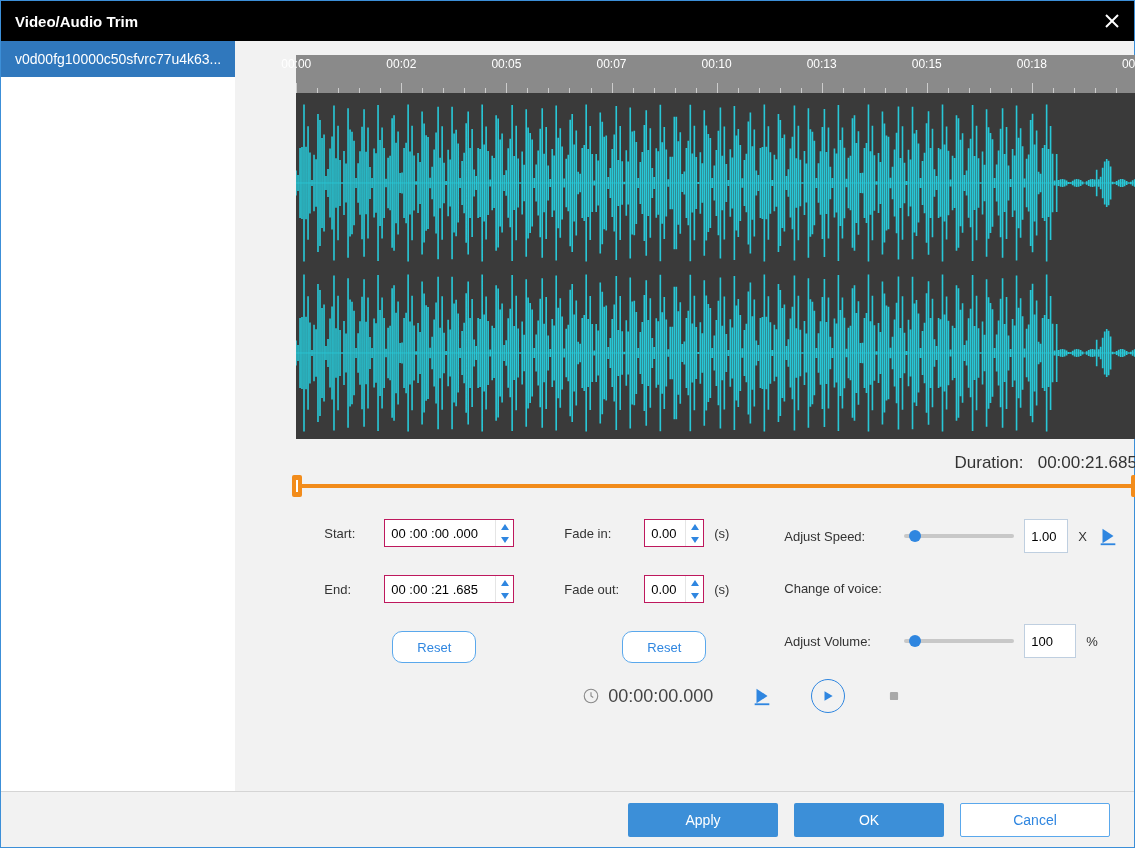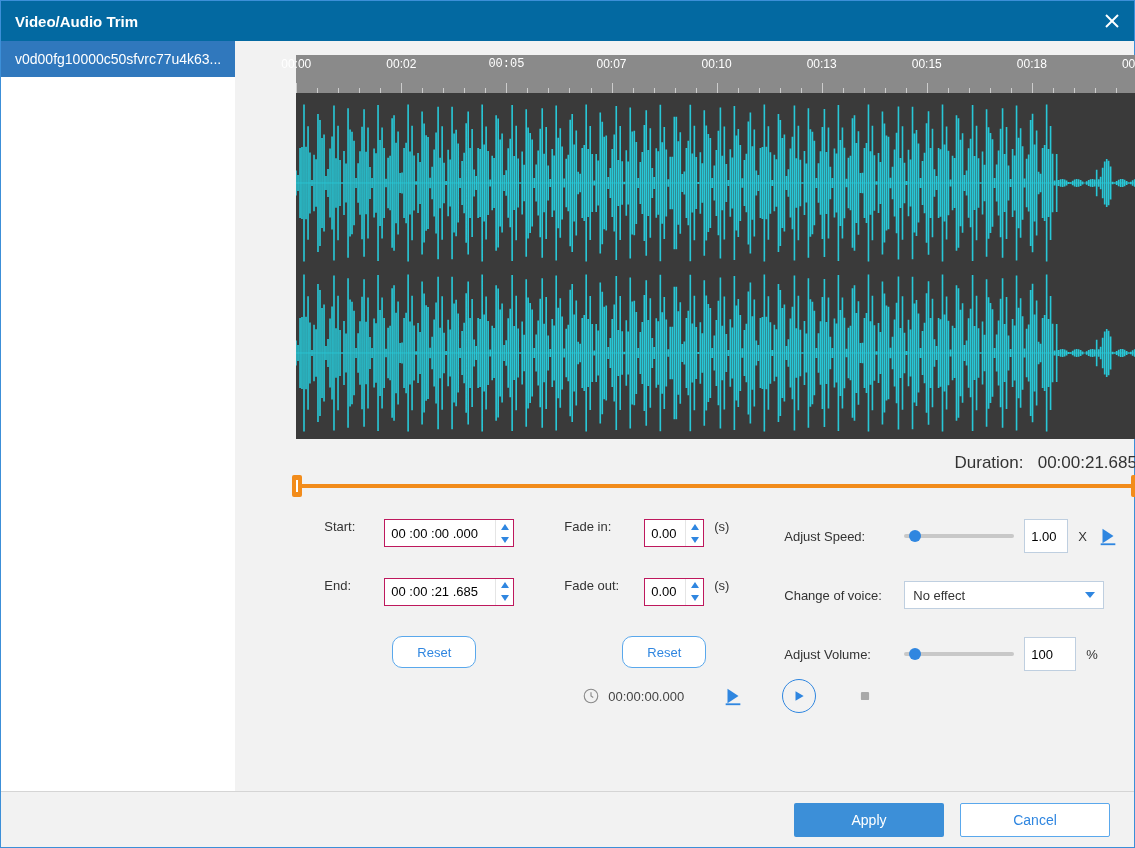--- a/index.html
+++ b/index.html
@@ -1,20 +1,20 @@
 <!DOCTYPE html>
 <html><head>
 <meta charset="utf-8">
 <style>
 * { box-sizing: border-box; margin: 0; padding: 0; font-family: "Segoe UI", Arial, sans-serif; }
 html, body { width: 1135px; height: 848px; overflow: hidden; background: #f2f2f2; }
 
 .window { width: 1135px; height: 848px; display: flex; flex-direction: column; border: 1px solid #3c8fd8; }
 
-.titlebar { height: 40px; background: #0369a1; color: #fff; display: flex; align-items: center; justify-content: space-between; padding: 0 14px; font-size: 15px; font-weight: 600; }
+.titlebar { height: 40px; background: #000000; color: #fff; display: flex; align-items: center; justify-content: space-between; padding: 0 14px; font-size: 15px; font-weight: 600; }
 .titlebar .close { width: 16px; height: 16px; stroke: #fff; stroke-width: 2; cursor: pointer; }
 
 .body { flex: 1; display: flex; background: #f2f2f2; gap: 47px; }
 
 .sidebar { width: 275px; background: #fff; display: flex; flex-direction: column; }
 .sidebar-item { background: #3078bd; color: #fff; padding: 10px 14px; font-size: 14px; white-space: nowrap; overflow: hidden; text-overflow: ellipsis; cursor: pointer; }
 .sidebar-fill { flex: 1; background: #fff; }
 
 .main { flex: 1; display: flex; flex-direction: column; position: relative; }
 
@@ -32,21 +32,21 @@
 .duration-row { text-align: right; font-size: 17px; color: #333; padding: 14px 0 8px; }
 
 .trim-bar { position: relative; height: 10px; margin: 0 0 28px; }
 .trim-bar .track { position: absolute; left: 0; right: 0; top: 50%; height: 4px; background: #f28c1b; transform: translateY(-50%); }
 .trim-handle { position: absolute; top: -6px; width: 10px; height: 22px; background: #f28c1b; border-radius: 2px; cursor: ew-resize; display:flex; align-items:center; justify-content:center; }
 .trim-handle::after{ content:""; width:2px; height:12px; background:#fff; }
 .trim-handle.left { left: -4px; }
 .trim-handle.right { right: -4px; }
 
 .controls { padding: 0 18px 0 28px; display: grid; grid-template-columns: 220px 200px 1fr; column-gap: 20px; row-gap: 28px; font-size: 13px; color: #333; }
-.ctrl-row { display: flex; gap: 10px; }
+.ctrl-row { display: flex; align-items: center; gap: 10px; }
 .ctrl-row .lbl { width: 50px; }
 .ctrl-row.wide .lbl { width: 70px; }
 
 .spin { display: inline-flex; align-items: center; border: 1px solid #be185d; background: #fff; height: 28px; }
 .spin input { border: none; outline: none; font-size: 13px; padding: 0 6px; height: 26px; background: transparent; }
 .spin .arrows { width: 18px; height: 26px; display: flex; flex-direction: column; border-left: 1px solid #e5e5e5; }
 .spin .arrows span { flex: 1; display: flex; align-items: center; justify-content: center; cursor: pointer; }
 .spin .arrows svg { width: 8px; height: 6px; fill: #2f86e0; }
 
 .slider-wrap { display: flex; align-items: center; gap: 10px; }
@@ -60,21 +60,21 @@
 .select { border: 1px solid #bfcfe0; background: #fff; height: 28px; width: 200px; display: flex; align-items: center; justify-content: space-between; padding: 0 8px; font-size: 13px; cursor: pointer; }
 .select svg { width: 10px; height: 6px; fill: #2f86e0; }
 
 .btn-outline { border: 1px solid #5aa8ec; background: #fff; color: #2f86e0; height: 32px; padding: 0 24px; border-radius: 10px; font-size: 13px; cursor: pointer; }
 
 .reset-row { display: flex; justify-content: center; }
 
 .adj-col { display: flex; flex-direction: column; gap: 28px; }
 
 .playback-row { position: absolute; left: 300px; bottom: 78px; display: flex; align-items: center; gap: 34px; }
-.clock { display: flex; align-items: center; gap: 8px; font-size: 13px; color: #444; }
+.clock { display: flex; align-items: center; gap: 8px; font-size: 18px; color: #444; }
 .clock svg { width: 18px; height: 18px; stroke: #8a8a8a; fill: none; stroke-width: 1.5; }
 .pb-btn { width: 30px; height: 30px; cursor: pointer; display: flex; align-items: center; justify-content: center; }
 .pb-btn.circle { width: 34px; height: 34px; border: 1.5px solid #2f86e0; border-radius: 50%; }
 .pb-btn svg { fill: #2f86e0; }
 .pb-btn.stop svg { fill: #a9a9a9; }
 
 .footer { height: 56px; background: #f2f2f2; border-top: 1px solid #d5d5d5; display: flex; align-items: center; justify-content: flex-end; gap: 16px; padding: 17px 24px; }
 .btn-primary { background: #3c8fd8; color: #fff; border: none; height: 34px; width: 150px; font-size: 14px; border-radius: 2px; cursor: pointer; }
 .btn-secondary { background: #fff; color: #2f86e0; border: 1px solid #5aa8ec; height: 34px; width: 150px; font-size: 14px; border-radius: 2px; cursor: pointer; }
 </style>
@@ -108,21 +108,21 @@
             <div class="tick minor" style="left: 2.5%;"></div>
             <div class="tick minor" style="left: 5%;"></div>
             <div class="tick minor" style="left: 7.5%;"></div>
             <div class="tick minor" style="left: 10%;"></div>
             <span class="tick-label" style="left: 12.5%;">00:02</span>
             <div class="tick major" style="left: 12.5%;"></div>
             <div class="tick minor" style="left: 15%;"></div>
             <div class="tick minor" style="left: 17.5%;"></div>
             <div class="tick minor" style="left: 20%;"></div>
             <div class="tick minor" style="left: 22.5%;"></div>
-            <span class="tick-label" style="left: 25%; font-family: Liberation Mono, monospace;">00:05</span>
+            <span class="tick-label" style="left: 25%;">00:05</span>
             <div class="tick major" style="left: 25%;"></div>
             <div class="tick minor" style="left: 27.5%;"></div>
             <div class="tick minor" style="left: 30%;"></div>
             <div class="tick minor" style="left: 32.5%;"></div>
             <div class="tick minor" style="left: 35%;"></div>
             <span class="tick-label" style="left: 37.5%;">00:07</span>
             <div class="tick major" style="left: 37.5%;"></div>
             <div class="tick minor" style="left: 40%;"></div>
             <div class="tick minor" style="left: 42.5%;"></div>
             <div class="tick minor" style="left: 45%;"></div>
@@ -226,26 +226,20 @@
               <span>X</span>
               <span class="play-icon-btn">
                 <svg viewBox="0 0 24 24">
                     <path d="M6 4l12 8-12 8z"></path>
                     <rect x="4" y="20" width="16" height="2"></rect>
                   </svg>
               </span>
             </div>
             <div class="slider-wrap">
               <span style="width:110px">Change of voice:</span>
-              <div class="select">
-                <span>No effect</span>
-                <svg viewBox="0 0 10 6">
-                    <path d="M5 6L0 0h10z"></path>
-                  </svg>
-              </div>
             </div>
             <div class="slider-wrap">
               <span style="width:110px">Adjust Volume:</span>
               <div class="slider">
                   <div class="knob" style="left:10%"></div>
                 </div>
               <input class="val-input" value="100" style="">
               <span>%</span>
             </div>
           </div>
@@ -324,16 +318,17 @@
               <rect x="5" y="5" width="14" height="14" rx="2"></rect>
             </svg>
         </div>
       </div>
 
     </div>
   </div>
 
   <div class="footer">
     <button class="btn-primary">Apply</button>
+    <button class="btn-primary">OK</button>
     <button class="btn-secondary">Cancel</button>
   </div>
 
 </div>
 
 </body></html>

